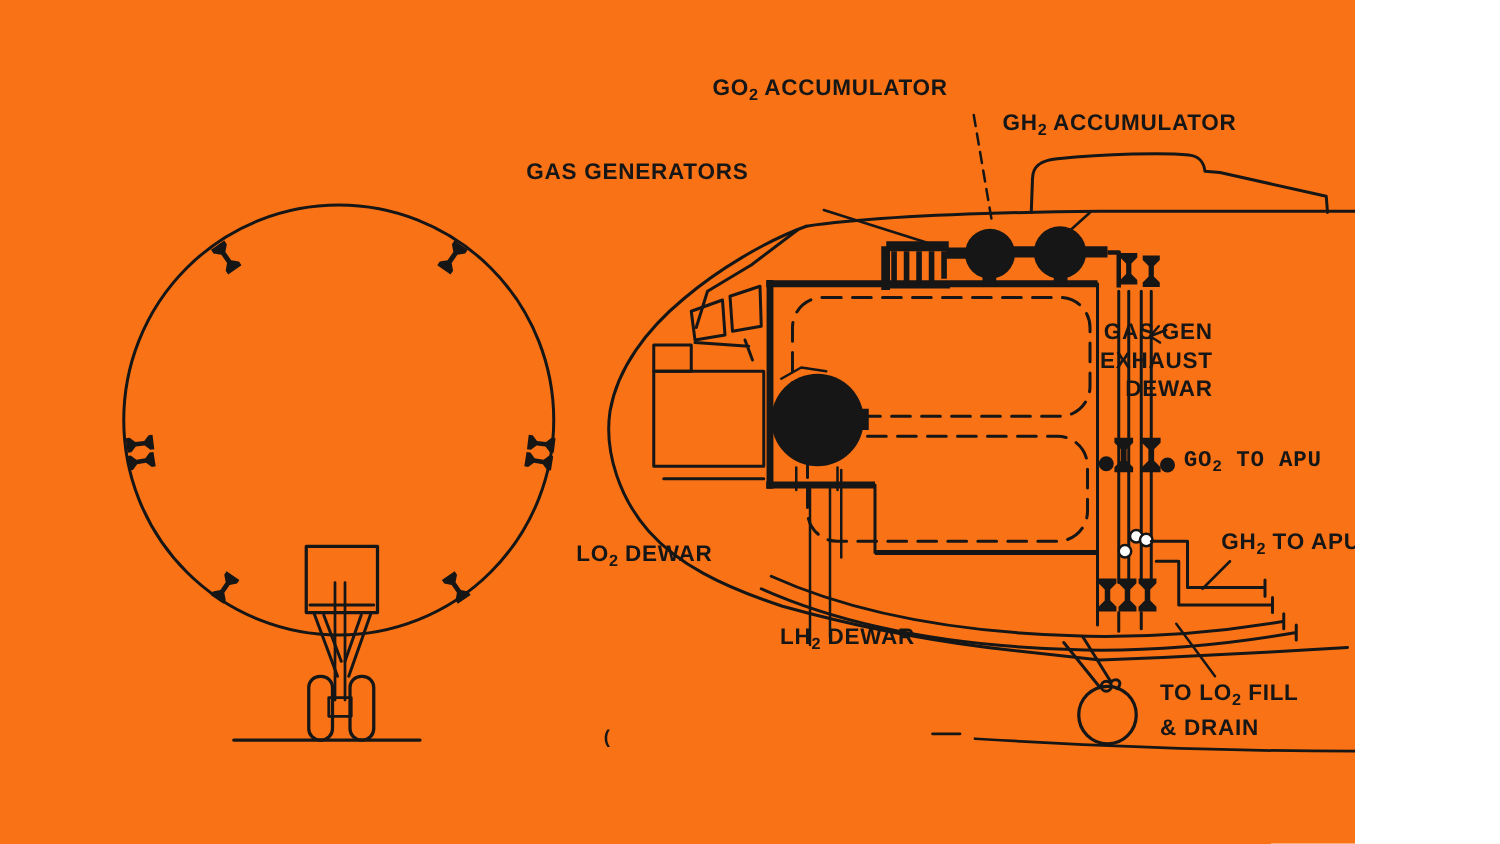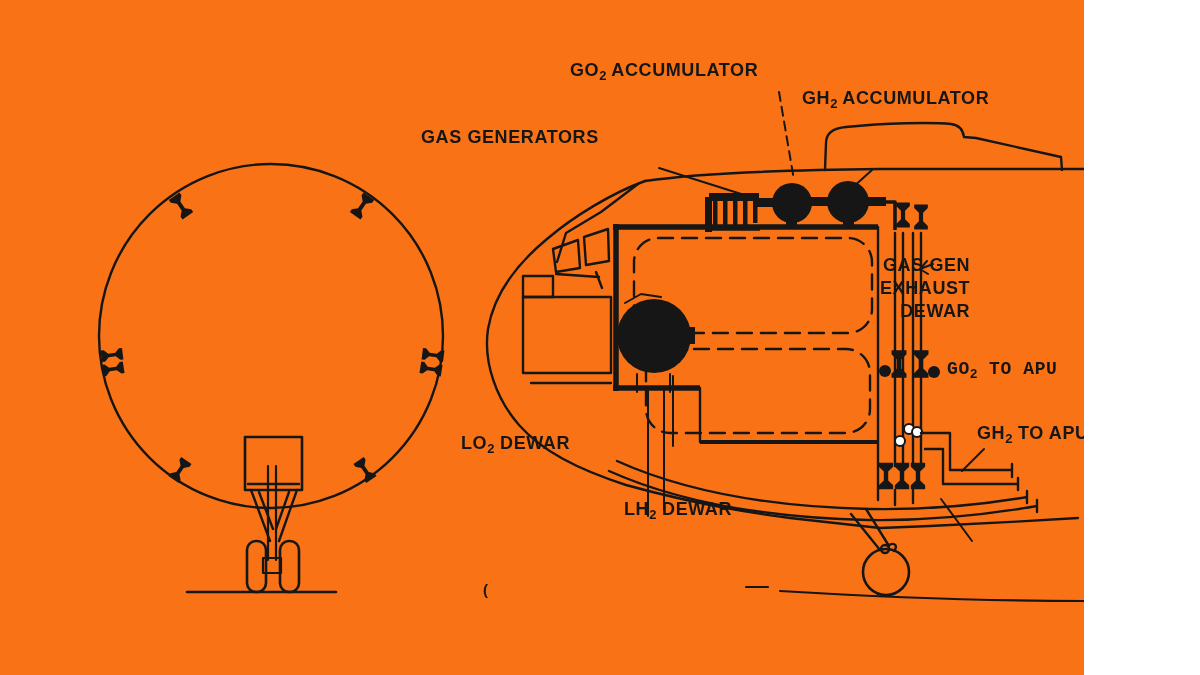--- a/index.html
+++ b/index.html
@@ -190,15 +190,21 @@
   </div>
 
   <div class="lbl" style="left:461px;top:432px;">
     <span>LO</span><span class="sb">2</span><span> DEWAR</span>
   </div>
 
   <div class="lbl" style="left:596px;top:498px;margin-left:28px;">
     <span>LH</span><span class="sb">2</span><span> DEWAR</span>
   </div>
 
+  <div class="lbl" style="left:928px;top:541px;line-height:27px;">
+    <div>
+      <span>TO LO</span><span class="sb">2</span><span> FILL</span>
+    </div>
+    <div>&amp; DRAIN</div>
+  </div>
 
   <div class="small-mark" style="left:483px;top:581px;">(</div>
 </div>
 
 </body></html>

